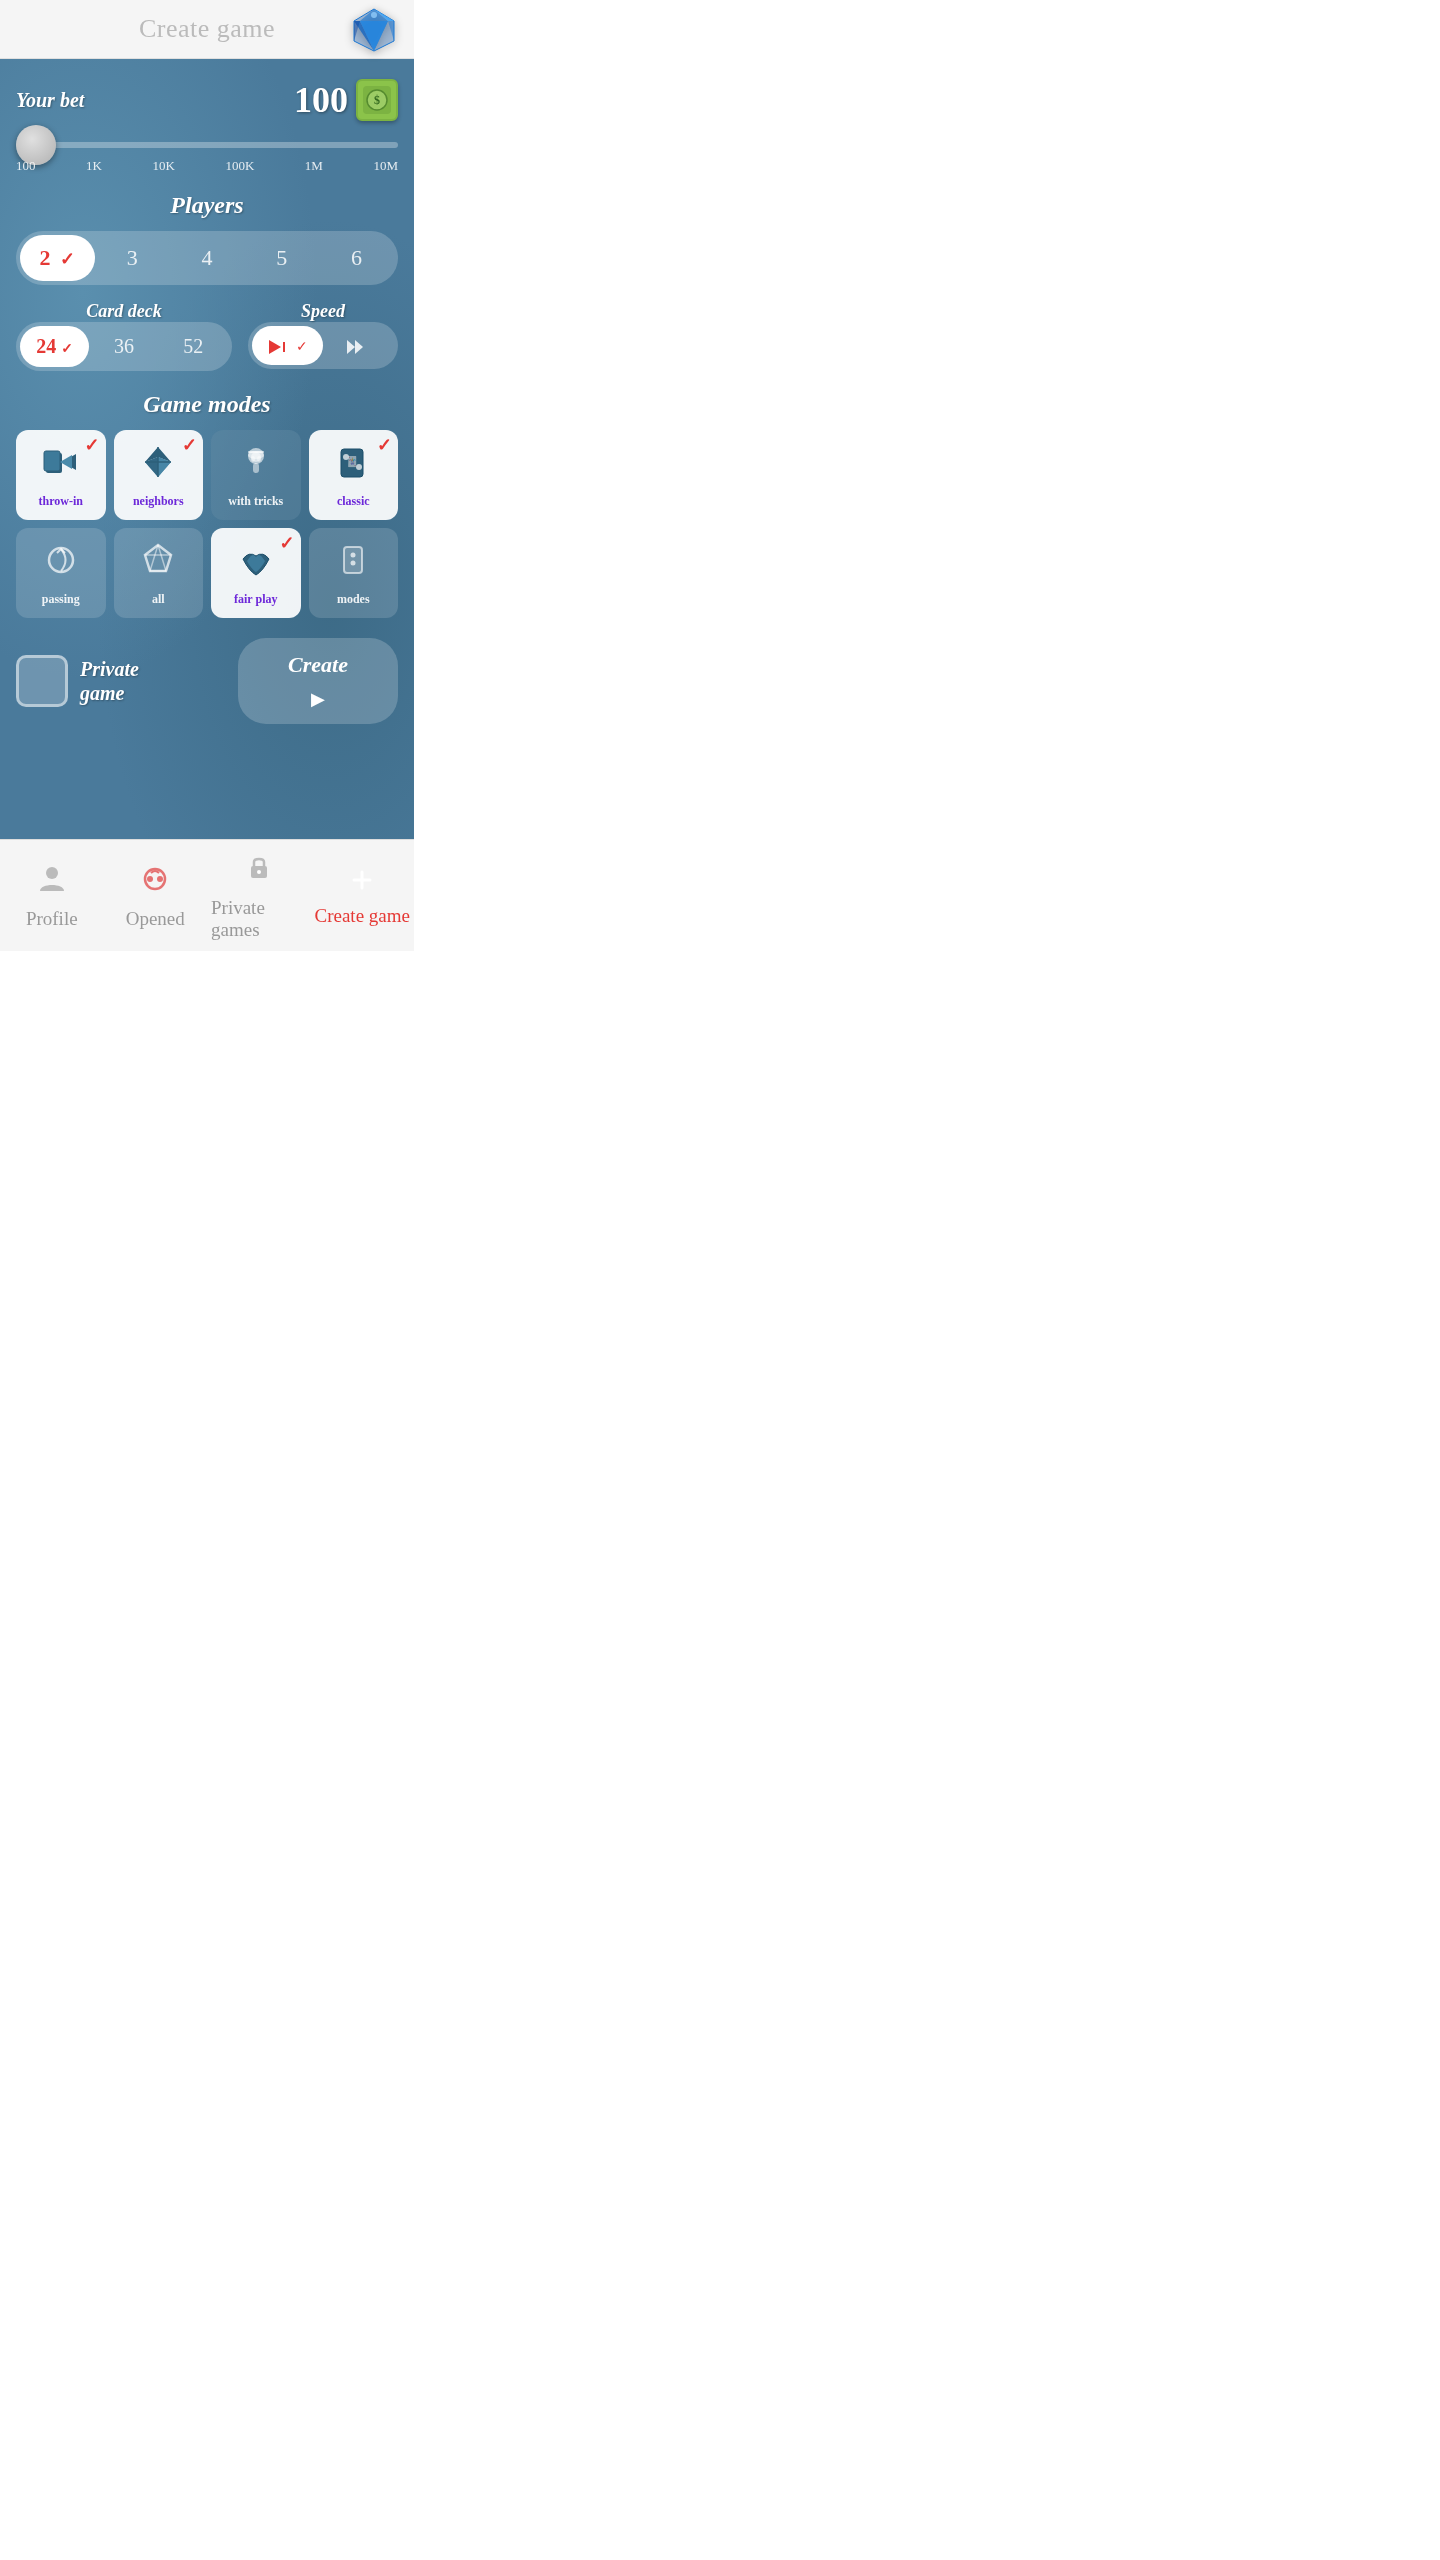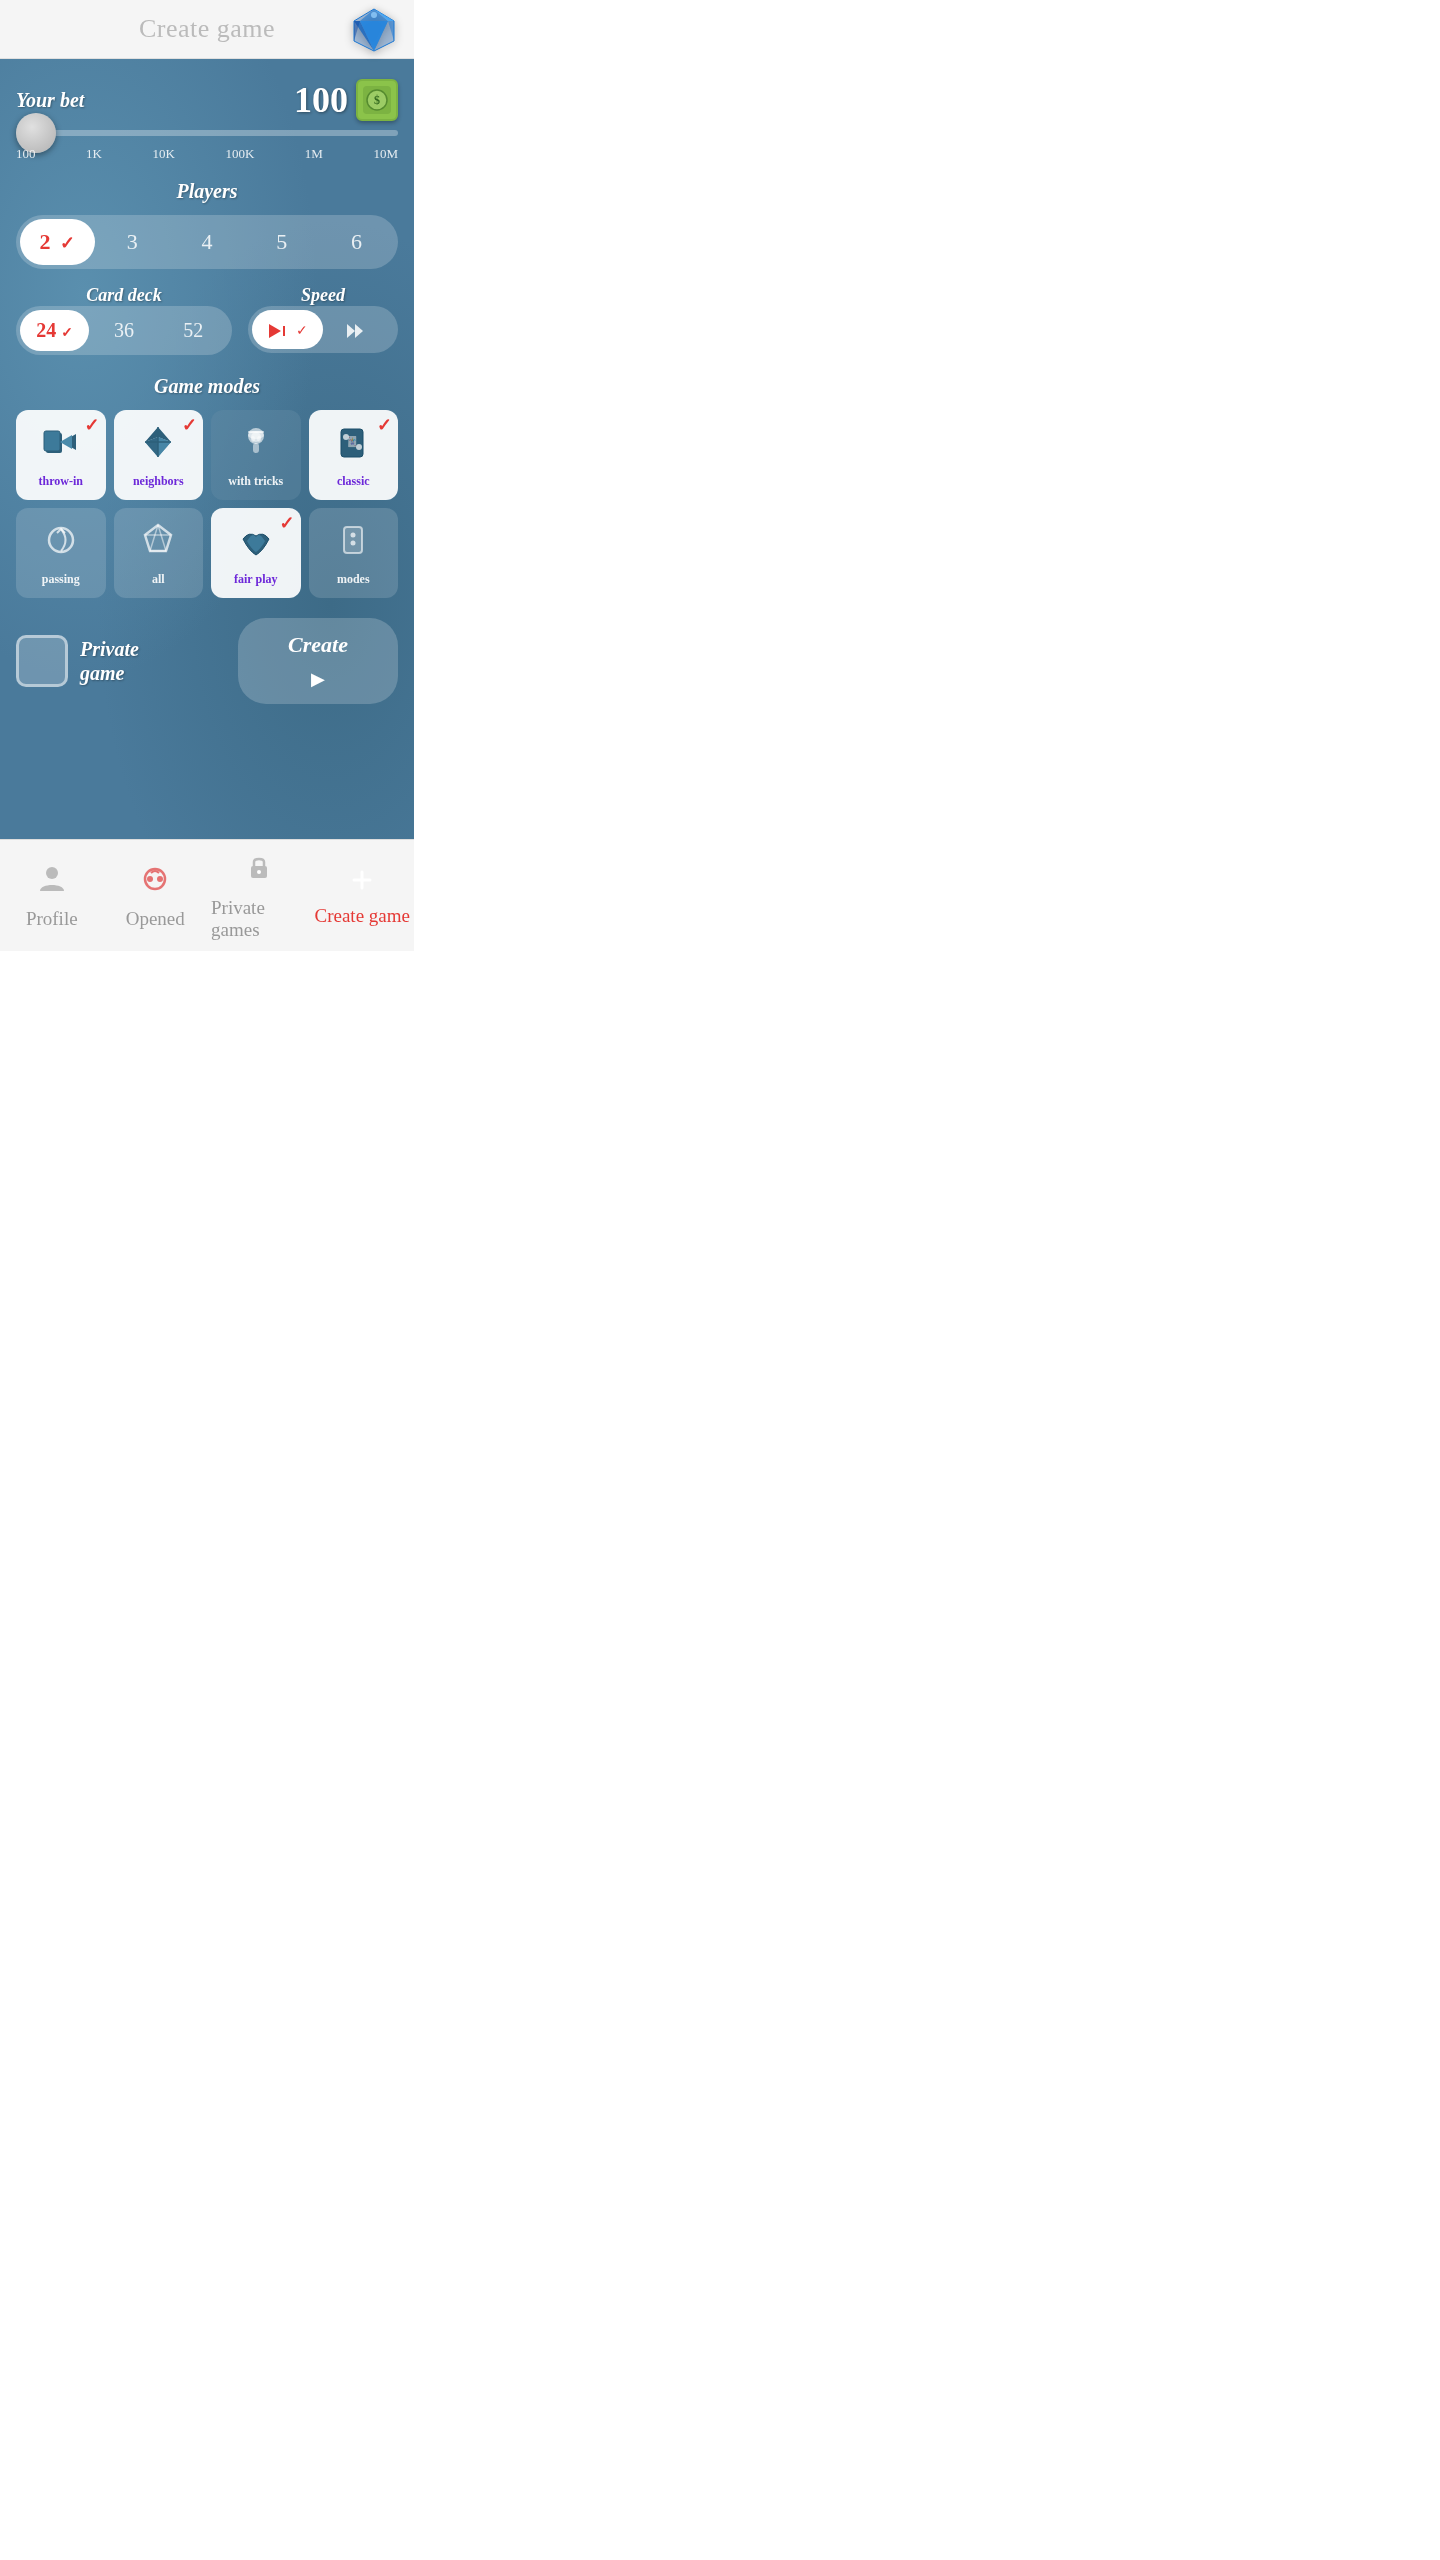--- a/index.html
+++ b/index.html
@@ -44,21 +44,21 @@
         radial-gradient(ellipse at 80% 70%, #3d6b87 0%, transparent 50%);
       padding: 20px 16px 20px;
       min-height: 780px;
     }
 
     
     .bet-section {
       display: flex;
       align-items: center;
       justify-content: space-between;
-      margin-bottom: 1px;
+      margin-bottom: 13px;
     }
     .bet-label {
       font-size: 20px;
       color: #fff;
       font-style: italic;
       font-weight: bold;
       text-shadow: 1px 1px 2px rgba(0,0,0,0.3);
     }
     .bet-value-group {
       display: flex;
@@ -95,21 +95,21 @@
       margin-top: 6px;
     }
     .slider-label {
       font-size: 13px;
       color: rgba(255,255,255,0.85);
     }
 
     
     .section-title {
       text-align: center;
-      font-size: 20px;
+      font-size: 24px;
       color: #fff;
       font-style: italic;
       font-weight: bold;
       margin: 18px 0 12px;
       text-shadow: 1px 1px 2px rgba(0,0,0,0.3);
     }
 
     
     .pill-selector {
       background: rgba(255,255,255,0.2);

